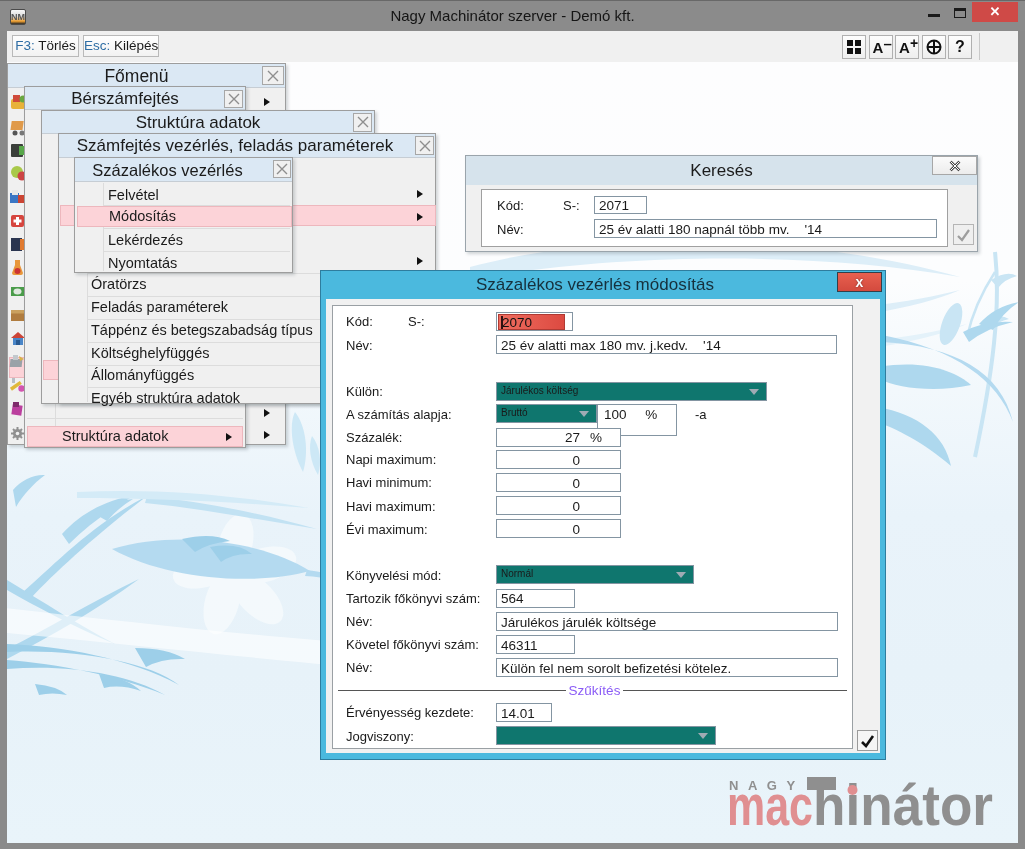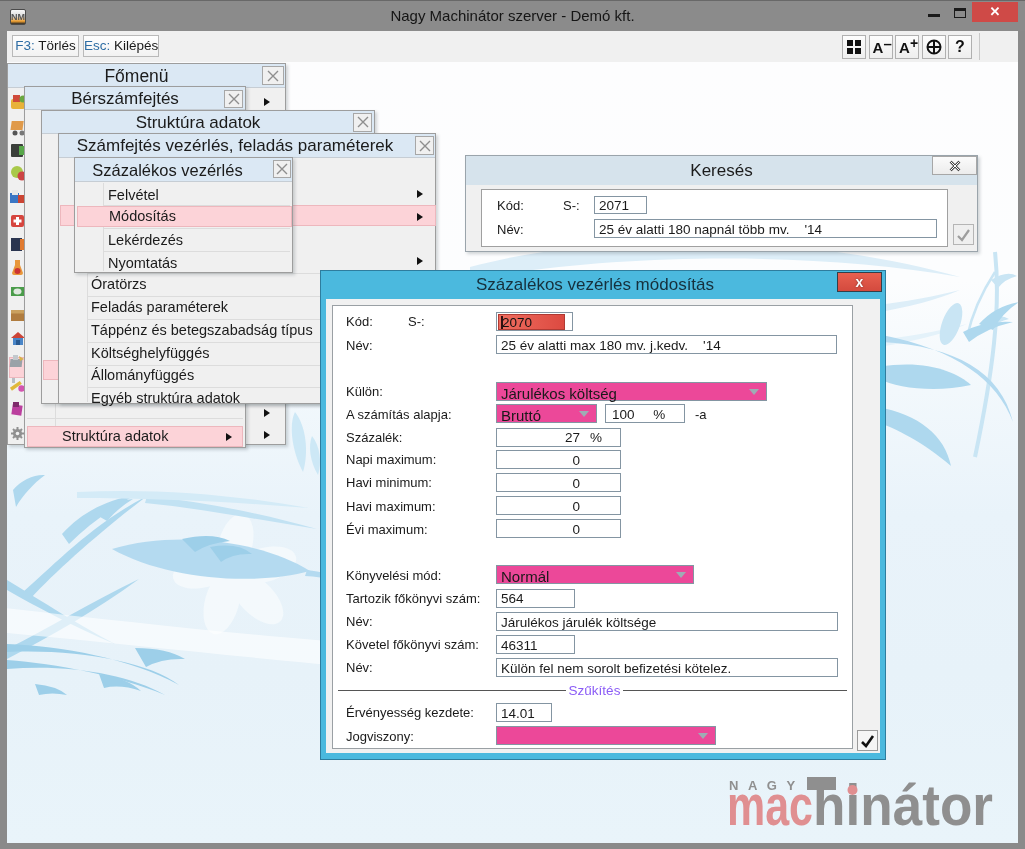--- a/index.html
+++ b/index.html
@@ -23,21 +23,21 @@
 .xbtn { position:absolute; background:#f0f0f0; border:1px solid #a7a7a7; }
 .xbtn svg { position:absolute; left:50%; top:50%; transform:translate(-50%,-50%); }
 .mitem { position:absolute; font-size:14.5px; color:#1b1b1b; }
 .sep { position:absolute; height:1px; background:#dcdcdc; }
 .vline { position:absolute; width:1px; background:#dcdcdc; }
 .pink { background:#fcd3d8; border:1px solid #edb7bd; }
 .arr { position:absolute; width:0; height:0; border-left:6px solid #111; border-top:4.5px solid transparent; border-bottom:4.5px solid transparent; }
 
 .lbl { position:absolute; font-size:13px; color:#1a1a1a; white-space:nowrap; }
 .inp { position:absolute; background:#fff; border:1px solid #8495a2; font-size:13.5px; color:#1a1a1a; white-space:nowrap; overflow:hidden; }
-.dd  { position:absolute; background:#ec4899; border:1px solid #8495a2; font-size:15px; color:#1a1a1a; }
+.dd  { position:absolute; background:#0f766e; border:1px solid #8495a2; font-size:10px; color:#1a1a1a; }
 .dda { position:absolute; width:0; height:0; border-top:6px solid #9fabb4; border-left:5px solid transparent; border-right:5px solid transparent; }
 </style>
 </head>
 <body>
 
 <div id="titlebar">
   <div class="abs" style="left:10px;top:8px;width:16px;height:16px;background:linear-gradient(180deg,#f8f8f8 0%,#dcdcdc 45%,#f0a030 80%,#282828 100%);border:1px solid #4a4a4a;border-radius:2px;font-size:9px;font-weight:bold;color:#555;text-align:center;line-height:14px;">NM</div>
   <div class="abs" style="left:0;right:0;top:6px;text-align:center;font-size:15px;color:#151515;">Nagy Machinátor szerver - Demó kft.</div>
   <div class="abs" style="left:928px;top:13px;width:12px;height:2.5px;background:#1a1a1a;"></div>
   <div class="abs" style="left:954px;top:7px;width:12px;height:10px;border:1.5px solid #1a1a1a;border-top-width:3px;background:transparent;"></div>
@@ -330,21 +330,21 @@
   <div class="lbl" style="left:87px;top:43px;">S-:</div>
   <div class="inp" style="left:175px;top:41.5px;width:77px;height:19px;">
     <div class="abs" style="left:1px;top:1px;width:67px;height:16px;background:linear-gradient(90deg,#ef6d5f,#dc4a41);border:1px solid #b03a33;color:#111;font-size:13.5px;padding-left:3px;"><span style="position:absolute;left:2px;top:1px;width:1.5px;height:13px;background:#301010;"></span>2070</div>
   </div>
   <div class="lbl" style="left:25px;top:67px;">Név:</div>
   <div class="inp" style="left:175px;top:64.5px;width:341px;height:19px;padding:1.5px 4px;">25 év alatti max 180 mv. j.kedv.&nbsp;&nbsp;&nbsp;&nbsp;'14</div>
   <div class="lbl" style="left:25px;top:113.5px;">Külön:</div>
   <div class="dd" style="left:175px;top:111.5px;width:271px;height:19px;padding:1.5px 4px;">Járulékos költség<div class="dda" style="right:7px;top:6px;"></div></div>
   <div class="lbl" style="left:25px;top:136px;">A számítás alapja:</div>
   <div class="dd" style="left:175px;top:133.5px;width:101px;height:19px;padding:1.5px 4px;">Bruttó<div class="dda" style="right:7px;top:6px;"></div></div>
-  <div class="inp" style="left:284px;top:133.5px;width:80px;height:19px;padding:1.5px 6px;">100&nbsp;&nbsp;&nbsp;&nbsp;&nbsp;%</div>
+  <div class="inp" style="left:276px;top:133.5px;width:80px;height:32px;padding:1.5px 6px;">100&nbsp;&nbsp;&nbsp;&nbsp;&nbsp;%</div>
   <div class="lbl" style="left:374px;top:136px;">-a</div>
   <div class="lbl" style="left:25px;top:159px;">Százalék:</div>
   <div class="inp" style="left:175px;top:157px;width:125px;height:19px;padding:1.5px 0;">
       <span class="abs" style="right:40px;">27</span>
       <span class="abs" style="right:18px;">%</span>
     </div>
   <div class="lbl" style="left:25px;top:181.5px;">Napi maximum:</div>
   <div class="inp" style="left:175px;top:179.5px;width:125px;height:19px;padding:1.5px 0;">
       <span class="abs" style="right:40px;">0</span>
     </div>

